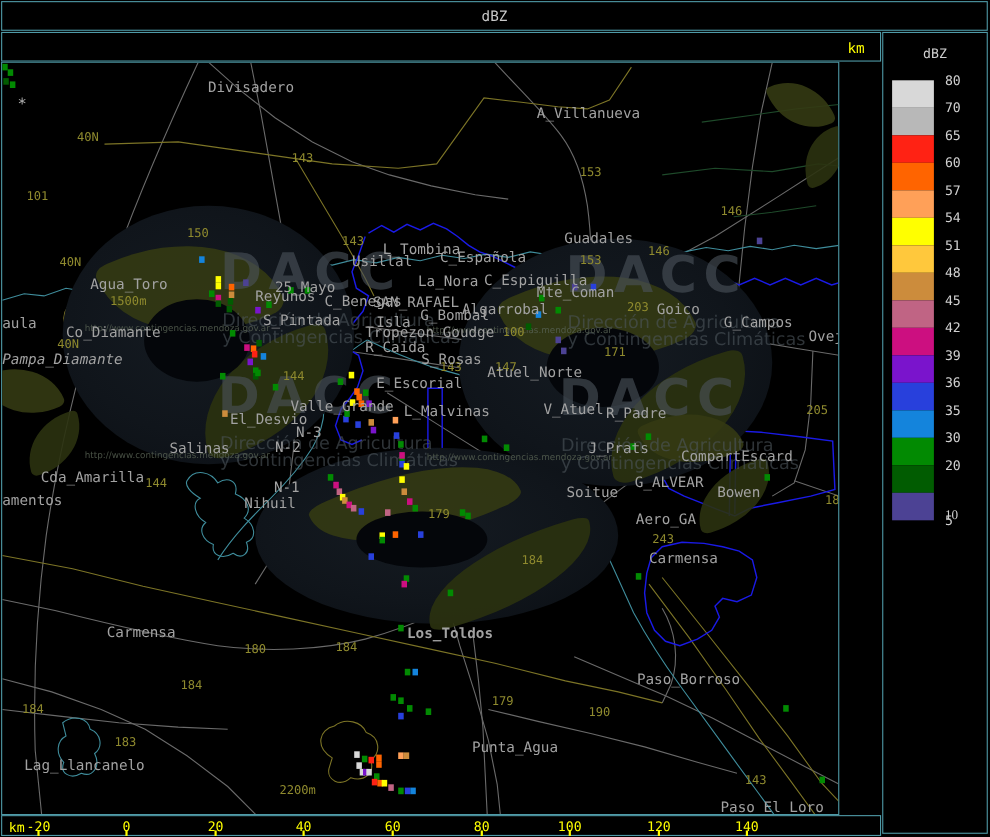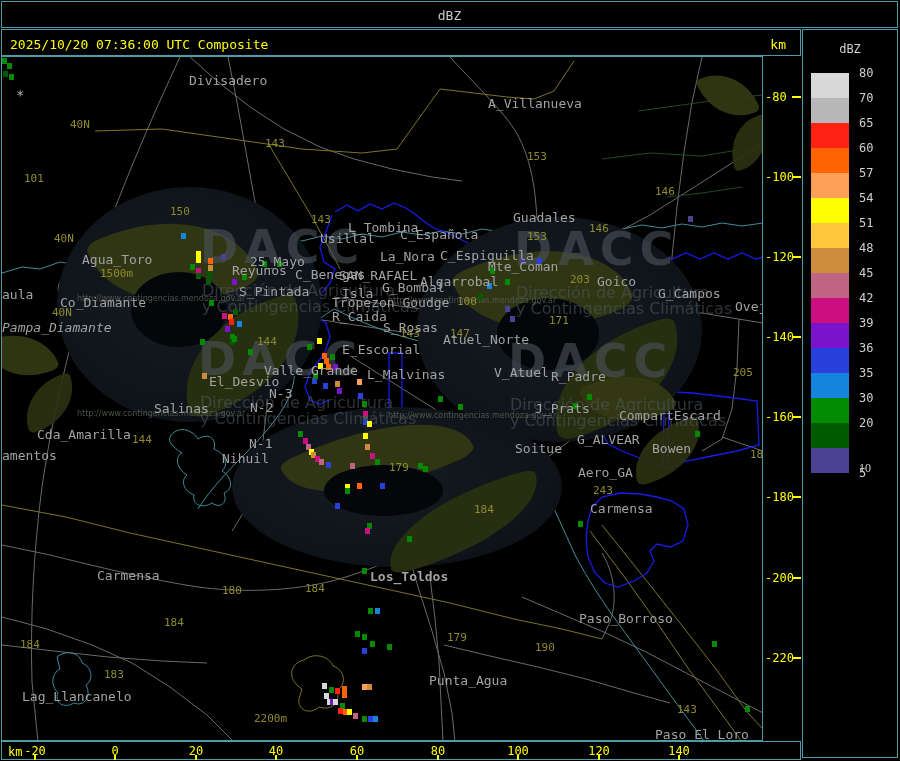--- a/index.html
+++ b/index.html
@@ -46,21 +46,20 @@
 </head>
 <body>
 
 <div id="screen">
 
   <div id="titlebar" class="tealbox">
     <div class="t">dBZ</div>
   </div>
 
   <div id="headerbar" class="tealbox">
-    <div class="ts">2025/10/20 07:36:00 UTC Composite</div>
     <div class="km">km</div>
   </div>
 
   <div id="legendbox" class="tealbox">
     <div class="lt">dBZ</div>
     <div id="legend-items">
         <div class="lg-swatch" style="top: 43px; background: rgb(216, 216, 216);"></div>
         <div class="lg-swatch" style="top: 68px; background: rgb(184, 184, 184);"></div>
         <div class="lg-swatch" style="top: 93px; background: rgb(255, 34, 20);"></div>
         <div class="lg-swatch" style="top: 118px; background: rgb(255, 100, 0);"></div>
@@ -406,38 +405,20 @@
         <div class="road-label" style="left: 533px; top: 585px;">190</div>
         <div class="road-label" style="left: 731px; top: 310px;">205</div>
         <div class="road-label" style="left: 591px; top: 428px;">243</div>
         <div class="road-label" style="left: 675px; top: 647px;">143</div>
         <div class="road-label" style="left: 252px; top: 656px;">2200m</div>
         <div class="road-label" style="left: 748px; top: 392px;">180</div>
         <div class="star" style="left: 14px; top: 30px;">*</div>
       </div>
   </div>
 
-  <div id="rightstrip">
-      <div class="rlab" style="top: 35px;">-80</div>
-      <div class="rtick" style="top: 40px;"></div>
-      <div class="rlab" style="top: 115px;">-100</div>
-      <div class="rtick" style="top: 120px;"></div>
-      <div class="rlab" style="top: 195px;">-120</div>
-      <div class="rtick" style="top: 200px;"></div>
-      <div class="rlab" style="top: 275px;">-140</div>
-      <div class="rtick" style="top: 280px;"></div>
-      <div class="rlab" style="top: 355px;">-160</div>
-      <div class="rtick" style="top: 360px;"></div>
-      <div class="rlab" style="top: 435px;">-180</div>
-      <div class="rtick" style="top: 440px;"></div>
-      <div class="rlab" style="top: 516px;">-200</div>
-      <div class="rtick" style="top: 521px;"></div>
-      <div class="rlab" style="top: 596px;">-220</div>
-      <div class="rtick" style="top: 601px;"></div>
-    </div>
 
   <div id="axisbox" class="tealbox">
     <div class="km">km</div>
     <div id="baxis-items">
         <div class="blab" style="left: 33px;">-20</div>
         <div class="btick" style="left: 32px;"></div>
         <div class="blab" style="left: 113px;">0</div>
         <div class="btick" style="left: 112px;"></div>
         <div class="blab" style="left: 194px;">20</div>
         <div class="btick" style="left: 193px;"></div>

